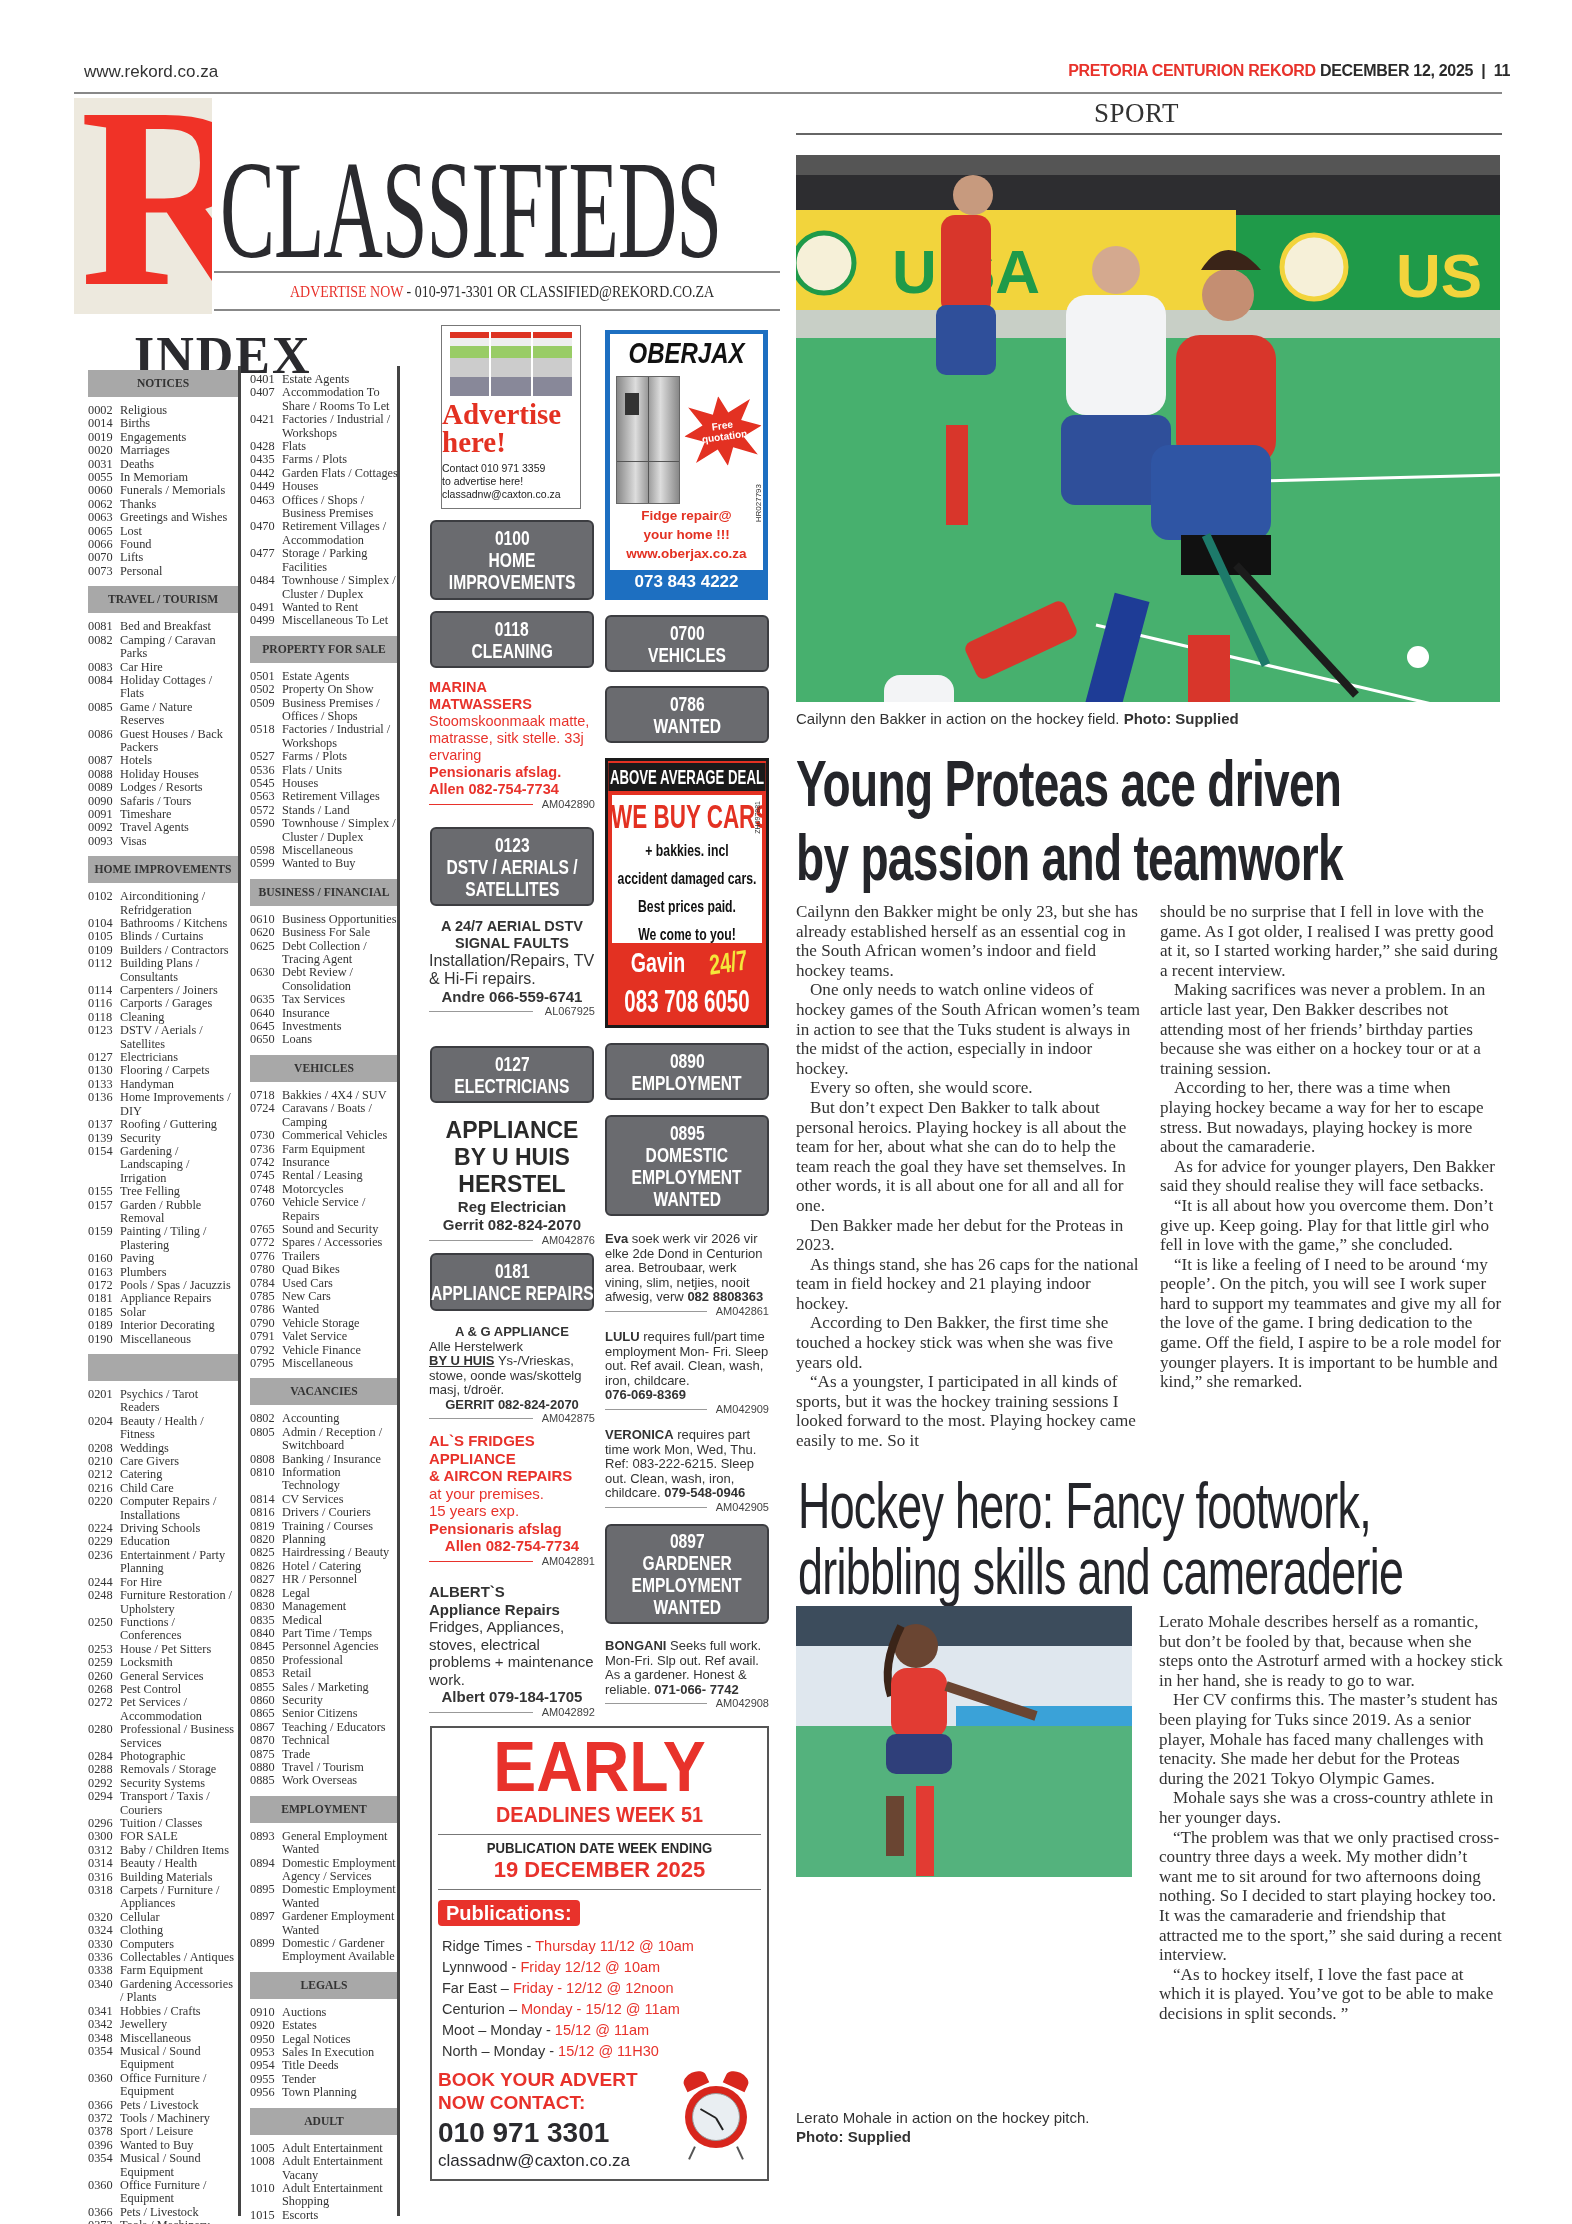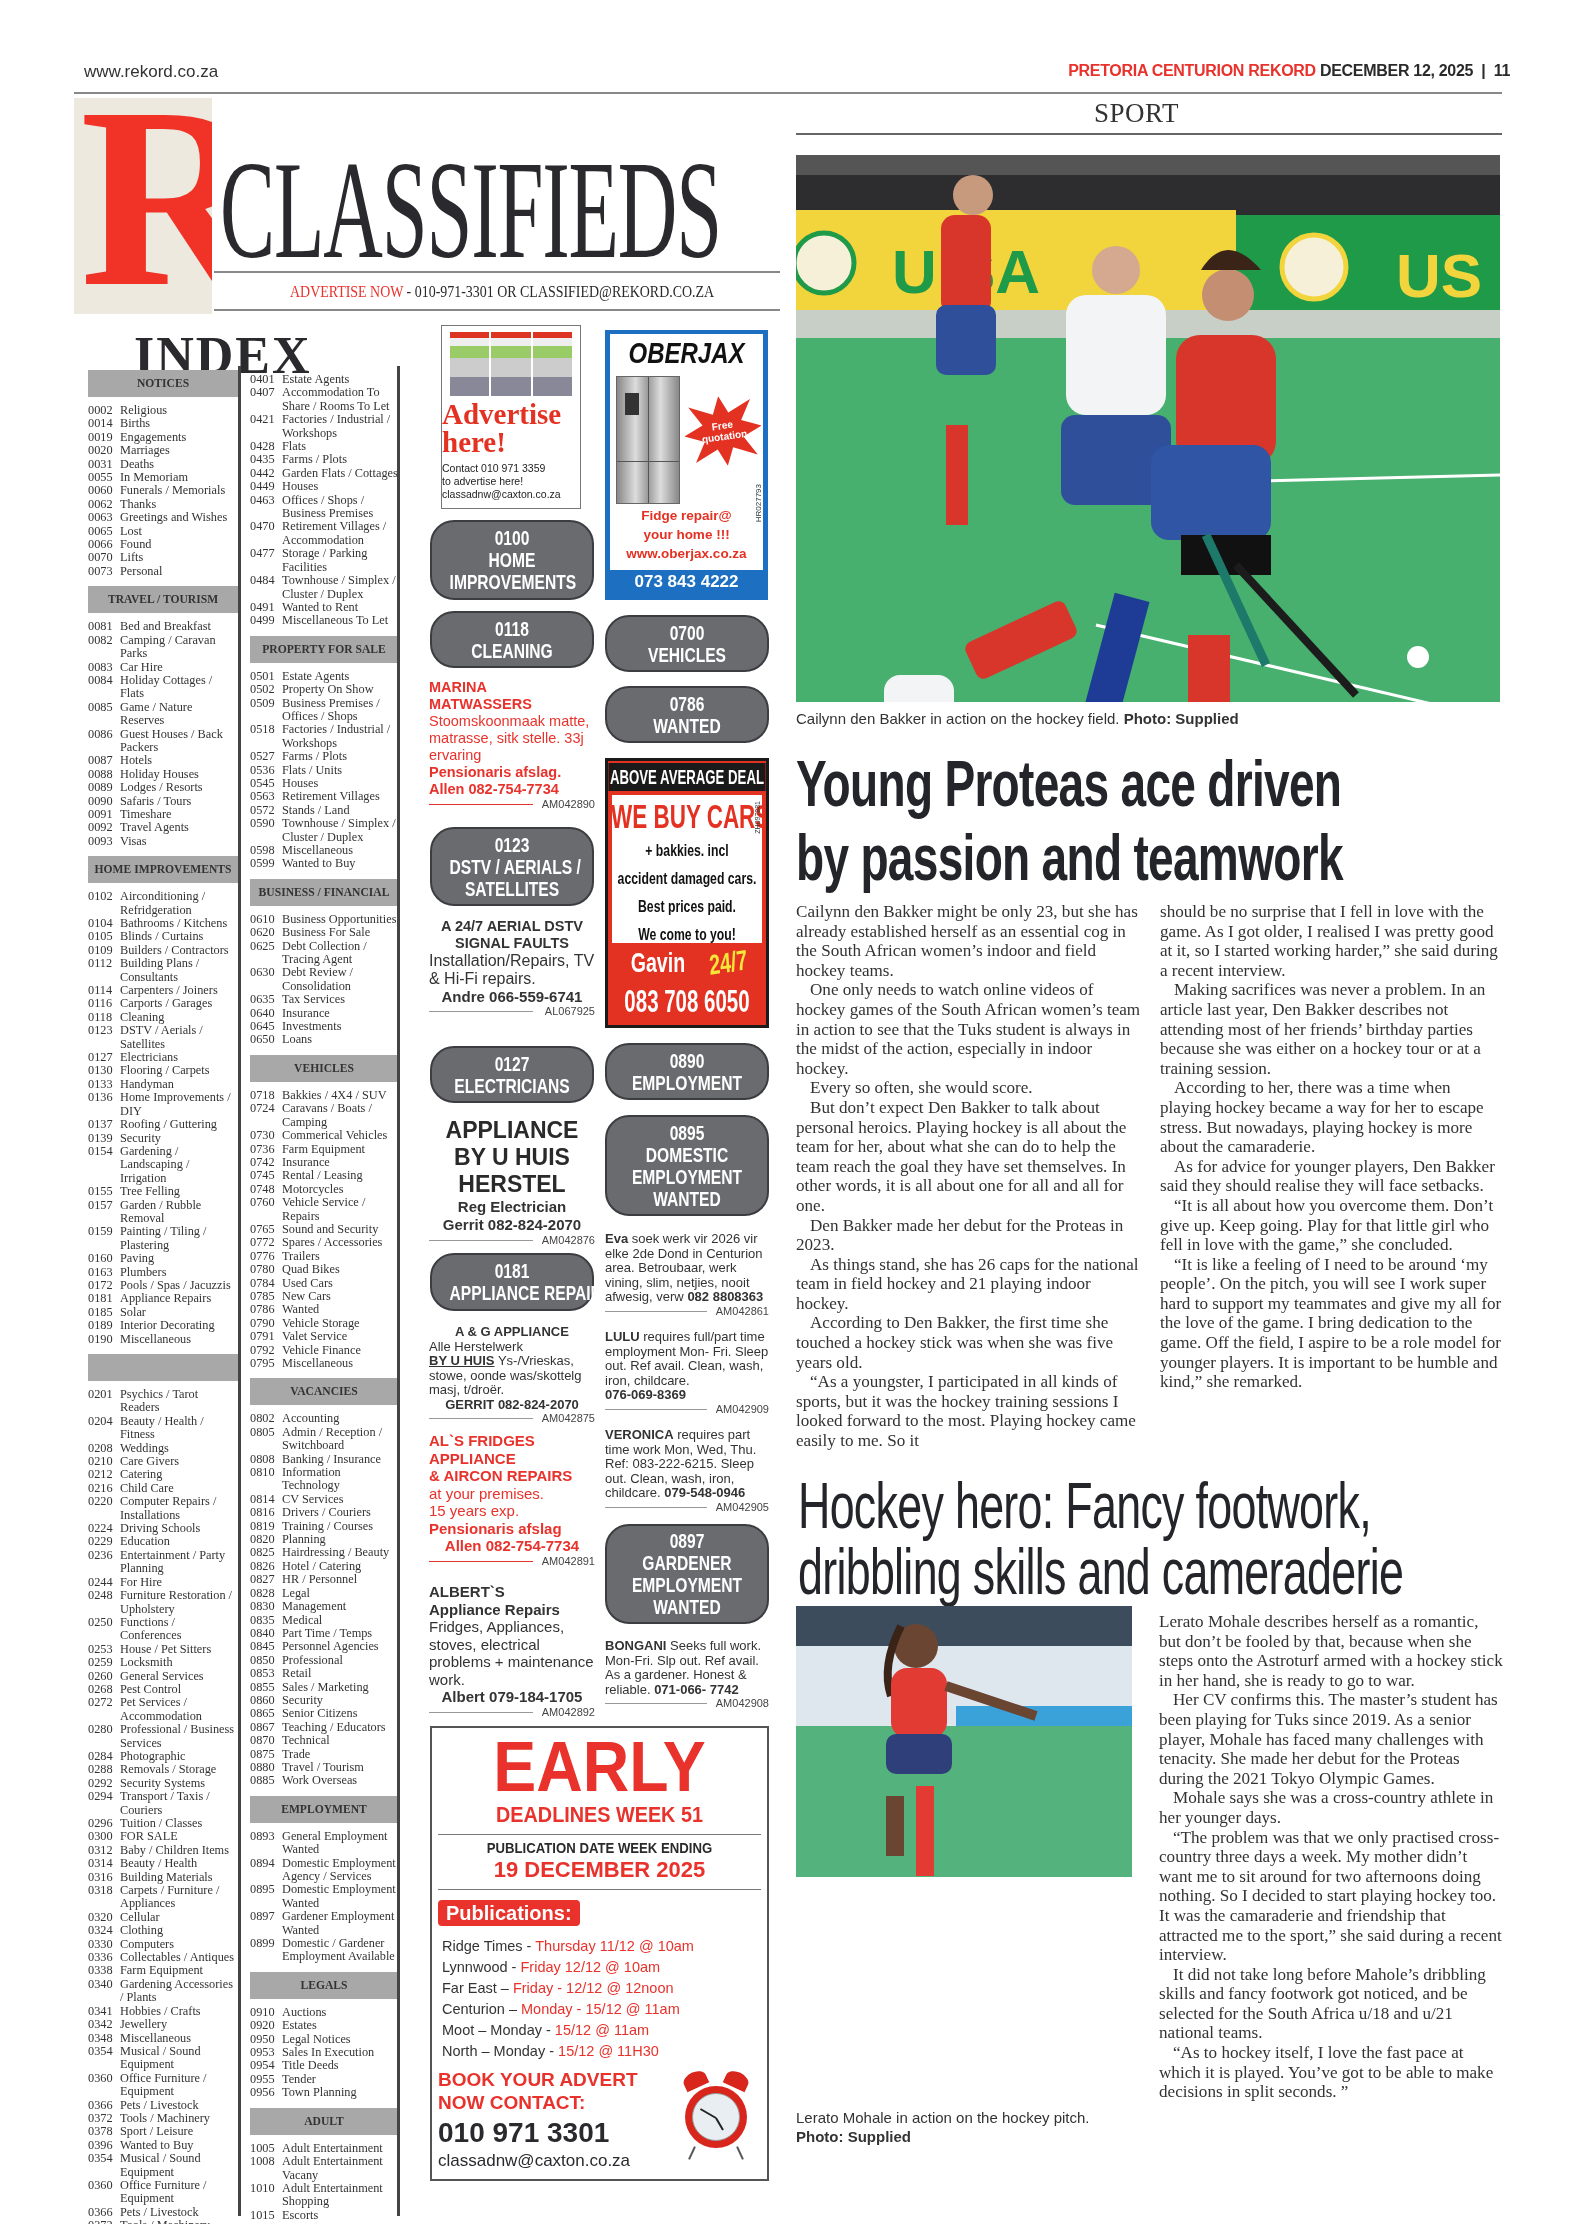--- a/index.html
+++ b/index.html
@@ -17,21 +17,21 @@
 .adv .red{color:#e8322b}
 .index-title{left:134px;top:326px;font:bold 52px "Liberation Serif",serif;color:#2a2a2e;letter-spacing:2px}
 
 .idxcol{font:12.3px "Liberation Serif",serif;color:#333;line-height:13.4px}
 .idxhead{background:#a8a8a8;color:#333;font:bold 11.6px "Liberation Serif",serif;text-align:center;padding:7px 2px;margin:8px 0 7px;line-height:13px}
 .row{display:flex}
 .row .n{width:32px;flex:none}
 .row .t{flex:1}
 .vsep{width:2.5px;background:#444}
 
-.box{background:#6a6b6f;border:2px solid #3c3d41;border-radius:24px;color:#fff;font:bold 20px "Liberation Sans",sans-serif;text-align:center;line-height:22px;display:flex;flex-direction:column;justify-content:center;transform-origin:center}
+.box{background:#6a6b6f;border:2px solid #3c3d41;border-radius:6px;color:#fff;font:bold 20px "Liberation Sans",sans-serif;text-align:center;line-height:22px;display:flex;flex-direction:column;justify-content:center;align-items:center;transform-origin:center}
 .box span{display:block;transform:scaleX(0.78);white-space:nowrap}
 .adtxt{font:14px "Liberation Sans",sans-serif;line-height:15.5px;color:#333}
 .refline{position:relative;height:12px}
 .refline .l{position:absolute;left:0;right:62px;top:6px;border-top:1.5px solid #999}
 .refline .r{position:absolute;right:0;top:0;font:11px "Liberation Sans",sans-serif;color:#444}
 
 .sport-label{left:1094px;top:98px;font:27px "Liberation Serif",serif;color:#333;letter-spacing:0.5px}
 .photo1{left:796px;top:155px;width:704px;height:547px;overflow:hidden;background:#49b36f}
 .caption{font:15px "Liberation Sans",sans-serif;color:#333}
 .headline1{left:796px;top:747px;font:bold 64px "Liberation Sans",sans-serif;color:#24252a;line-height:74px;transform:scaleX(0.72);transform-origin:left top;white-space:nowrap;letter-spacing:-1px}
@@ -1189,15 +1189,14 @@
 <div class="abs caption" style="left:796px;top:2108px;width:340px;line-height:19px">
   <div>Lerato Mohale in action on the hockey pitch.</div>
   <b>Photo: Supplied</b>
 </div>
 
 <div class="abs body" id="a2body" style="left:1159px;top:1612px;width:345px">
     <p class="noind">Lerato Mohale describes herself as a romantic, but don’t be fooled by that, because when she steps onto the Astroturf armed with a hockey stick in her hand, she is ready to go to war.</p>
     <p>Her CV confirms this. The master’s student has been playing for Tuks since 2019. As a senior player, Mohale has faced many challenges with tenacity. She made her debut for the Proteas during the 2021 Tokyo Olympic Games.</p>
     <p>Mohale says she was a cross-country athlete in her younger days.</p>
     <p>“The problem was that we only practised cross-country three days a week. My mother didn’t want me to sit around for two afternoons doing nothing. So I decided to start playing hockey too. It was the camaraderie and friendship that attracted me to the sport,” she said during a recent interview.</p>
-    <p>It did not take long before Mahole’s dribbling skills and fancy footwork got noticed, and be selected for the South Africa u/18 and u/21 national teams.</p>
     <p>“As to hockey itself, I love the fast pace at which it is played. You’ve got to be able to make decisions in split seconds. ”</p>
   </div>
 
 </body></html>

